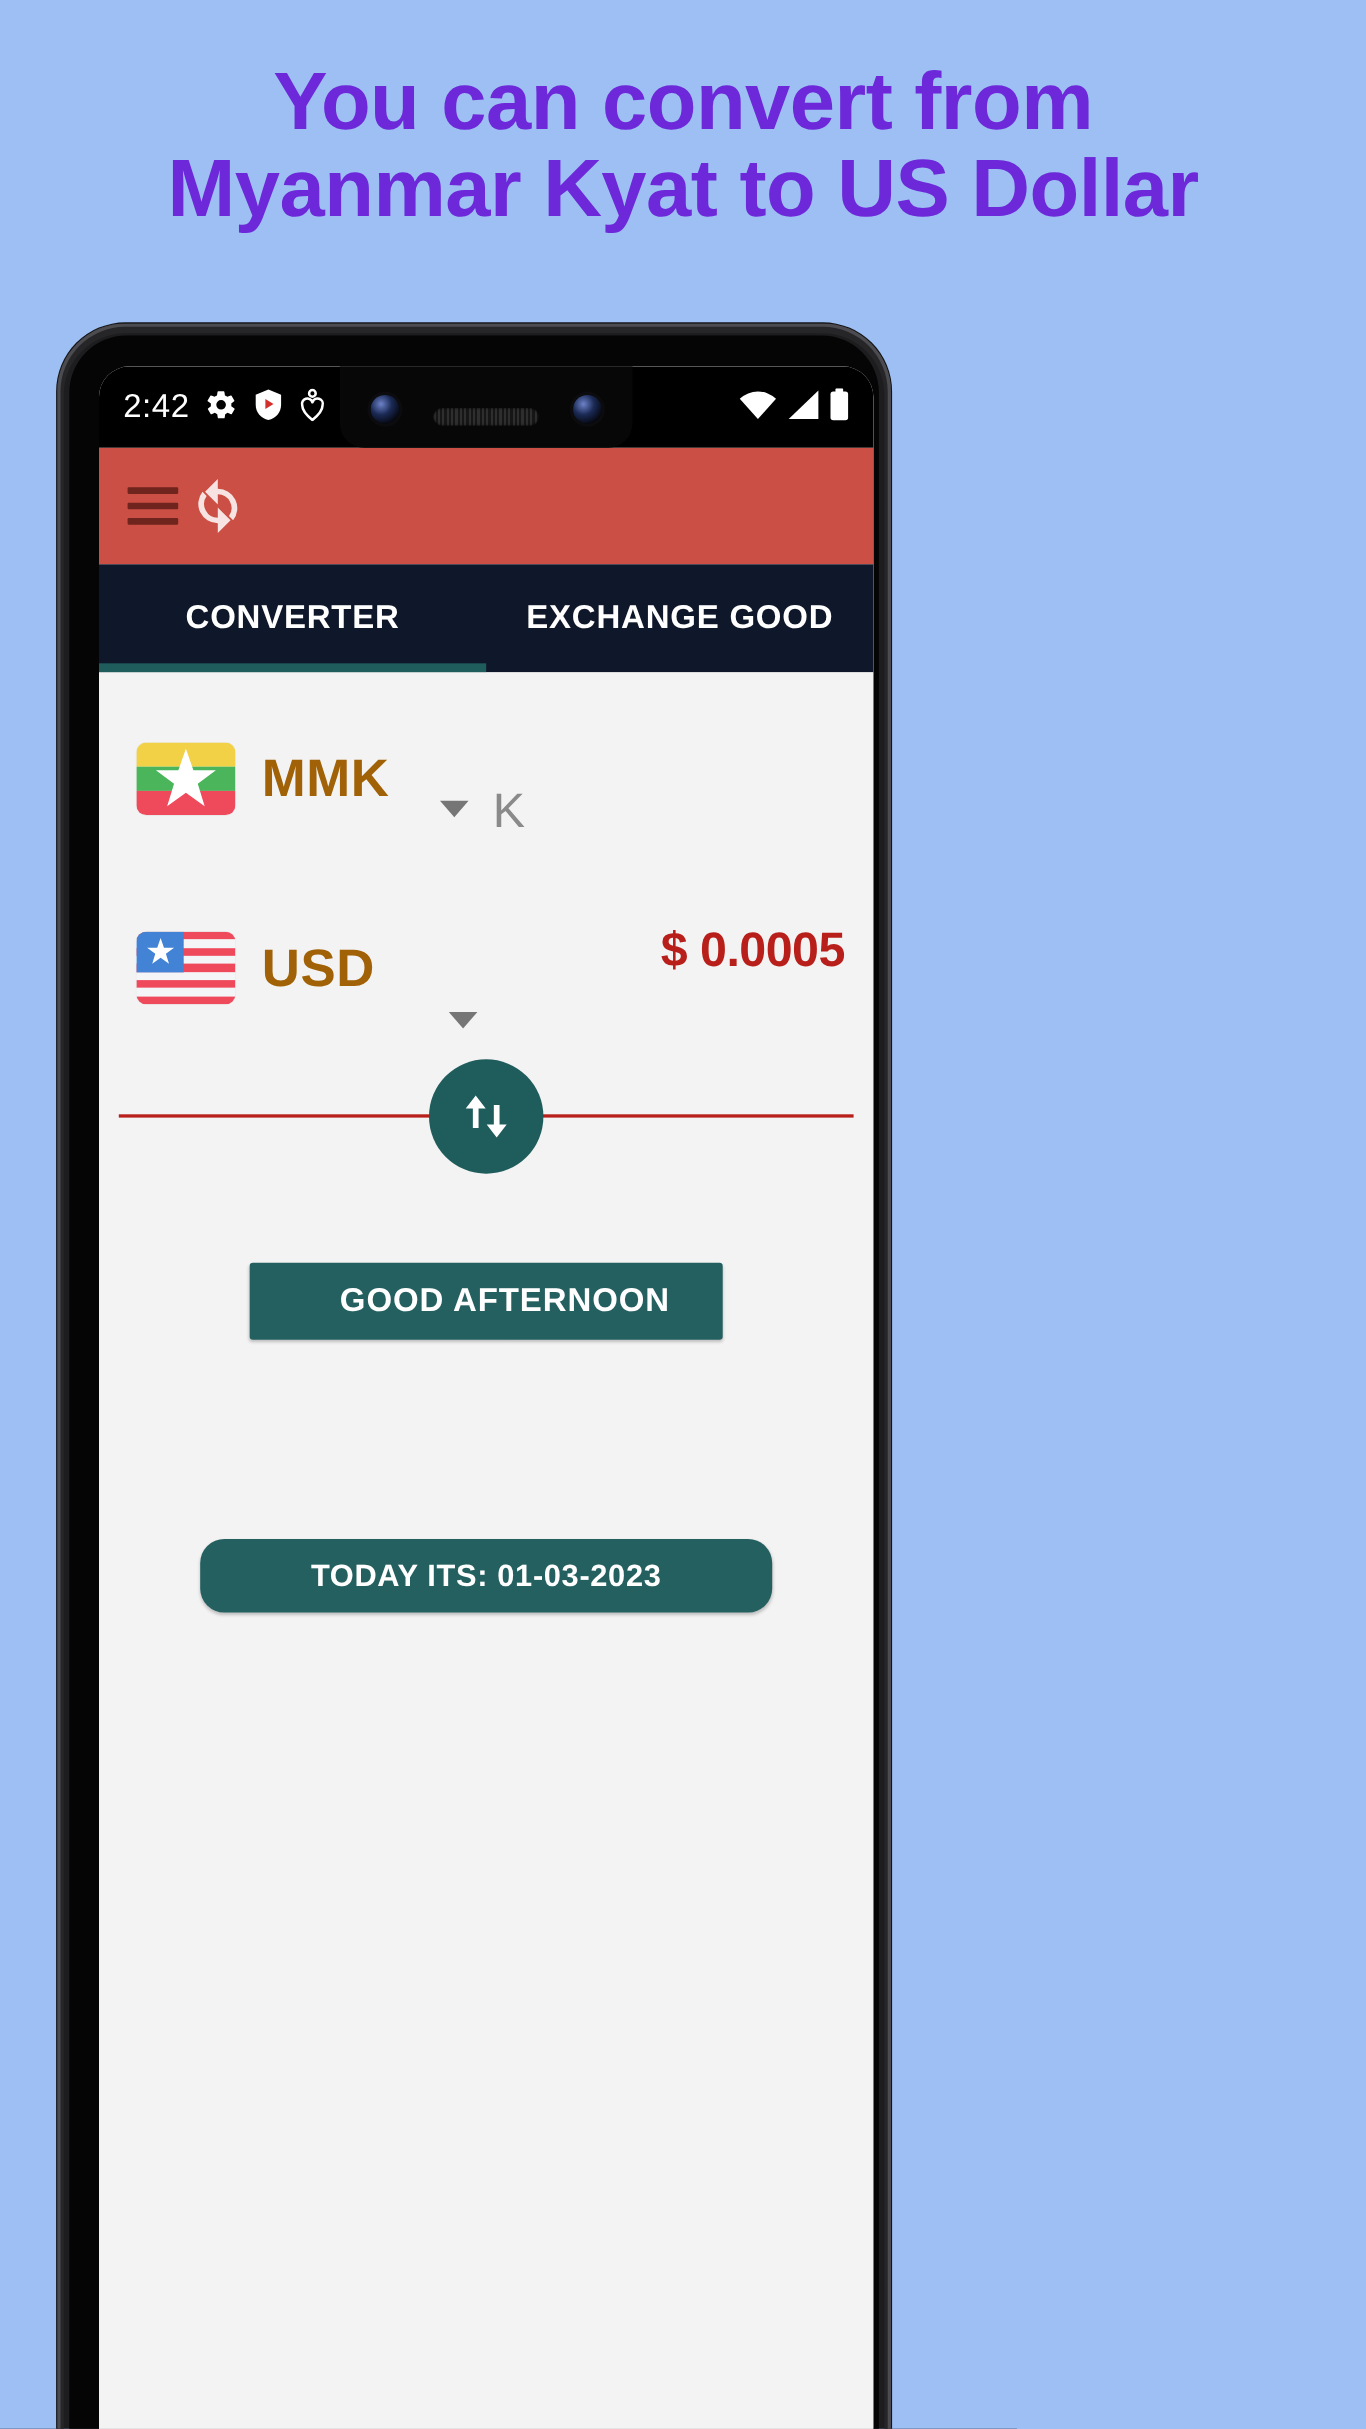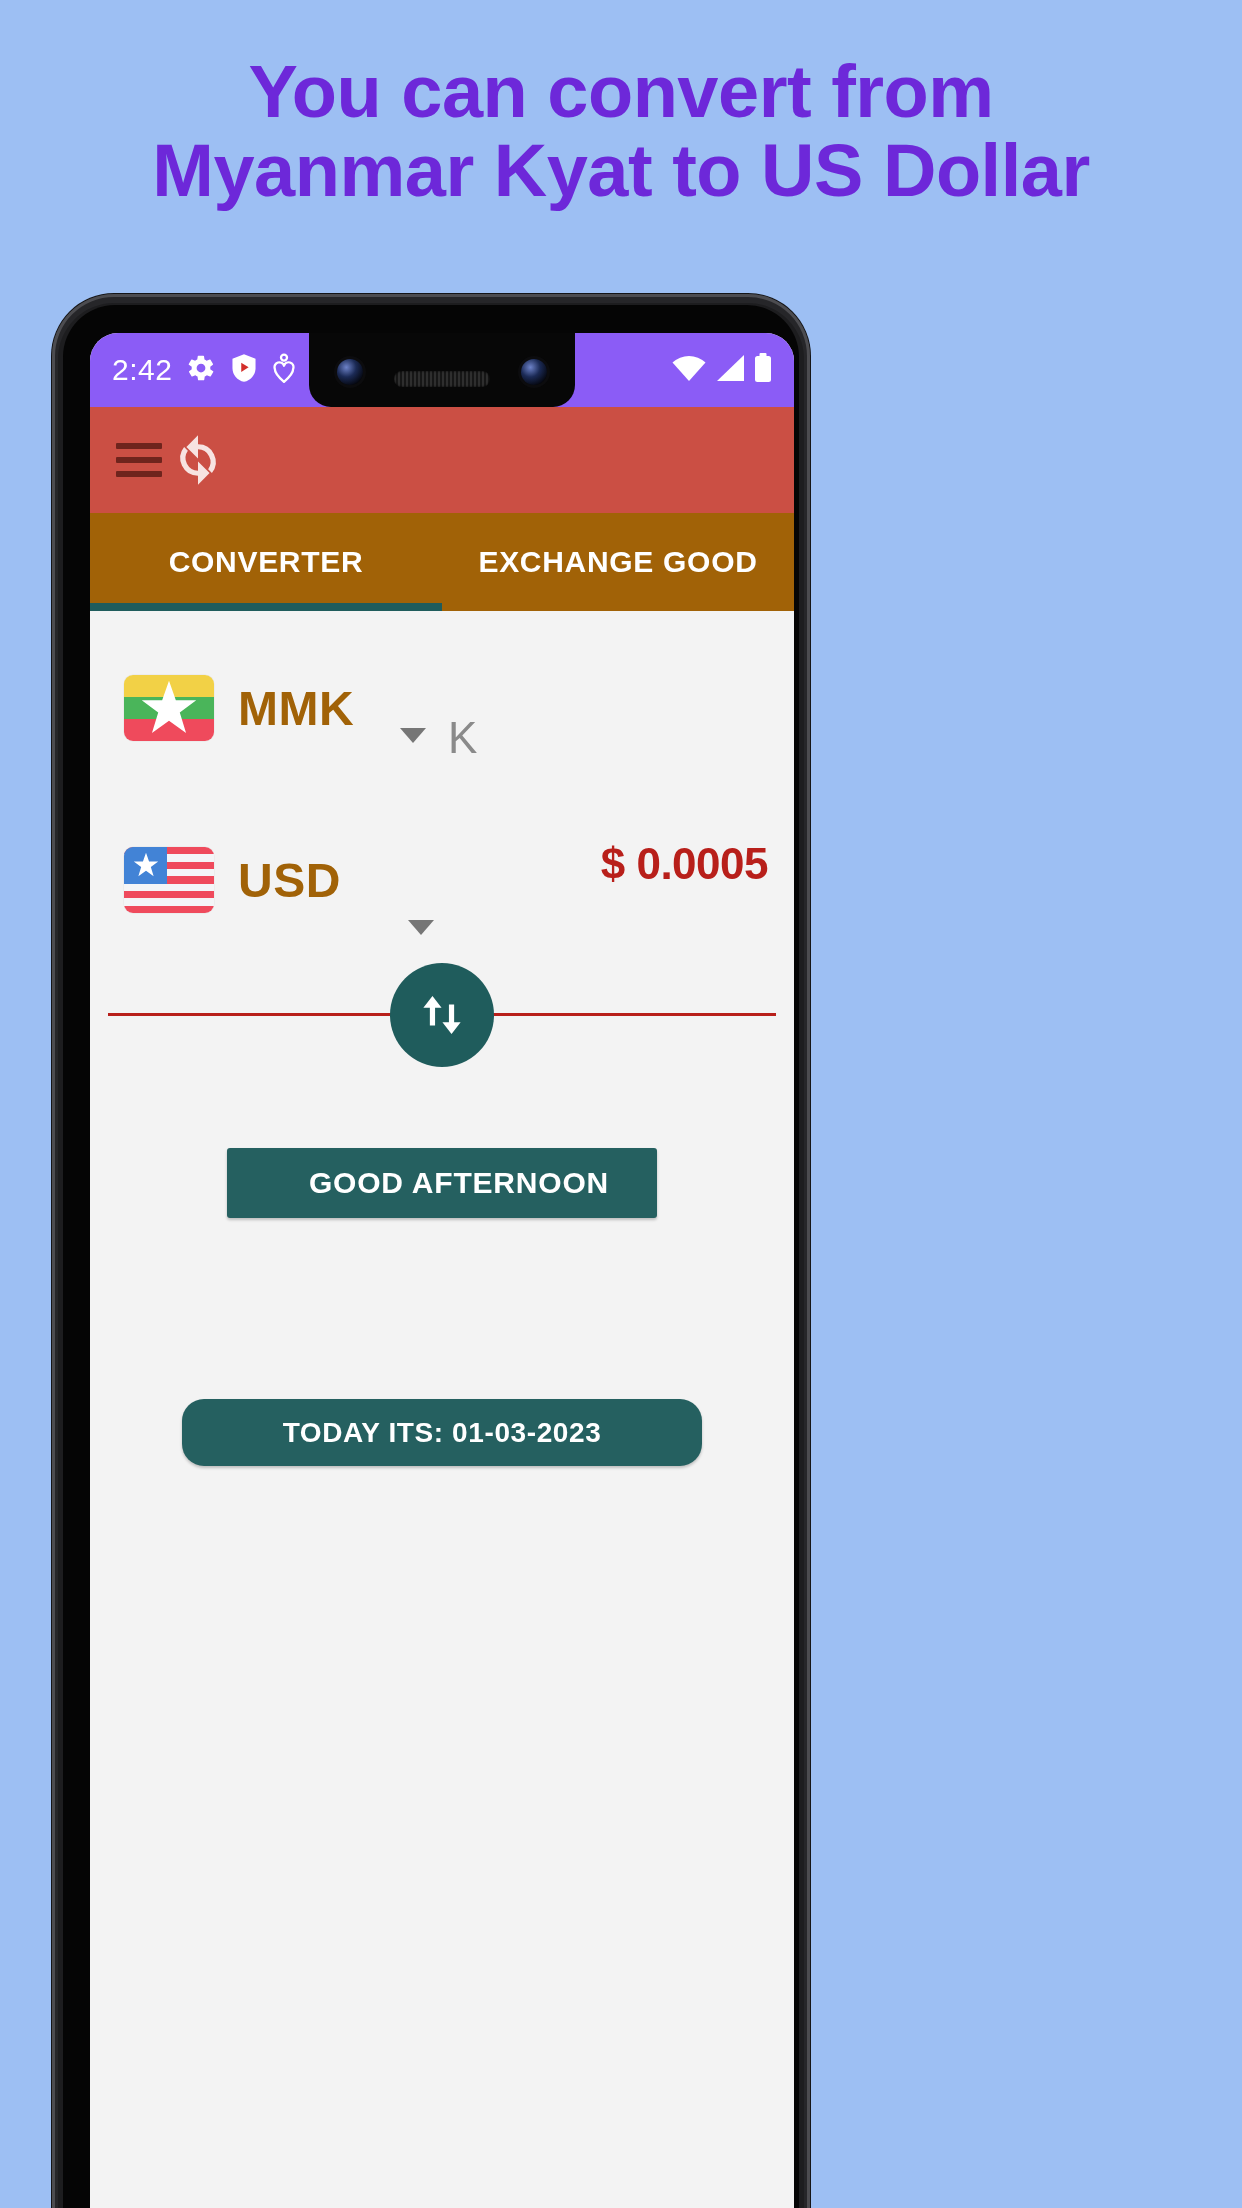--- a/index.html
+++ b/index.html
@@ -109,21 +109,21 @@
     background: repeating-linear-gradient(90deg,#2e2e2e 0 2px,#161616 2px 4px);
     box-shadow: inset 0 0 2px #000;
   }
 
   
   .statusbar {
     position: absolute;
     top: 0; left: 0;
     width: 100%;
     height: 74px;
-    background: #8b5cf6;
+    background: #000000;
     display: flex;
     align-items: center;
     justify-content: space-between;
     padding: 0 22px;
     z-index: 10;
   }
   .status-left { display: flex; align-items: center; gap: 14px; }
   .status-time {
     color: #fff; font-size: 30px; font-weight: 500;
     letter-spacing: 0.5px;
@@ -165,21 +165,21 @@
     margin-right: 22px;
     display: flex; align-items: center; justify-content: center;
   }
 
   
   .tabs {
     position: absolute;
     top: 180px; left: 0;
     width: 100%;
     height: 98px;
-    background: #a16207;
+    background: #0f172a;
     display: flex;
     z-index: 5;
   }
   .tab {
     flex: 1;
     display: flex; align-items: center; justify-content: center;
     color: #ffffff;
     font-size: 30px;
     font-weight: bold;
     letter-spacing: 0.7px;

